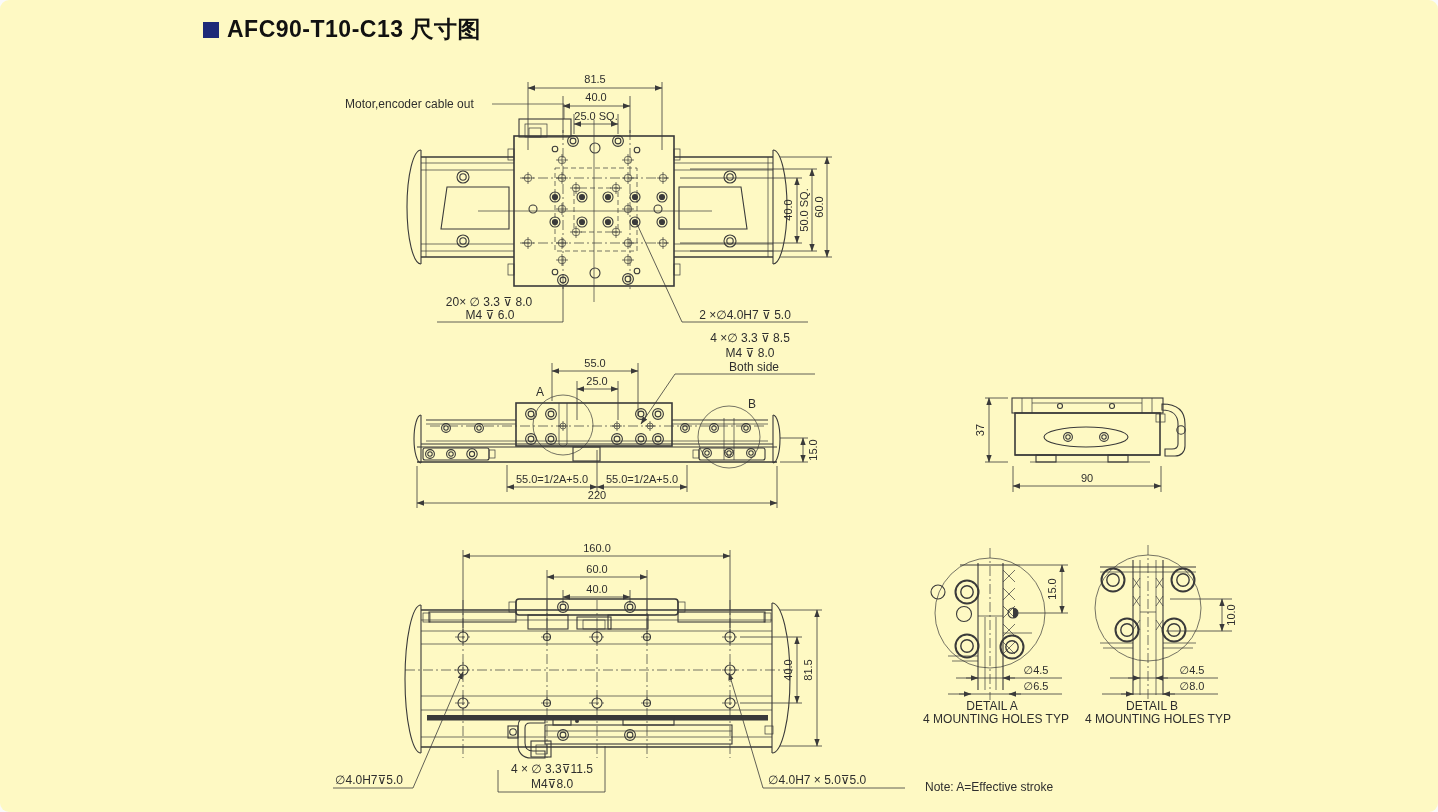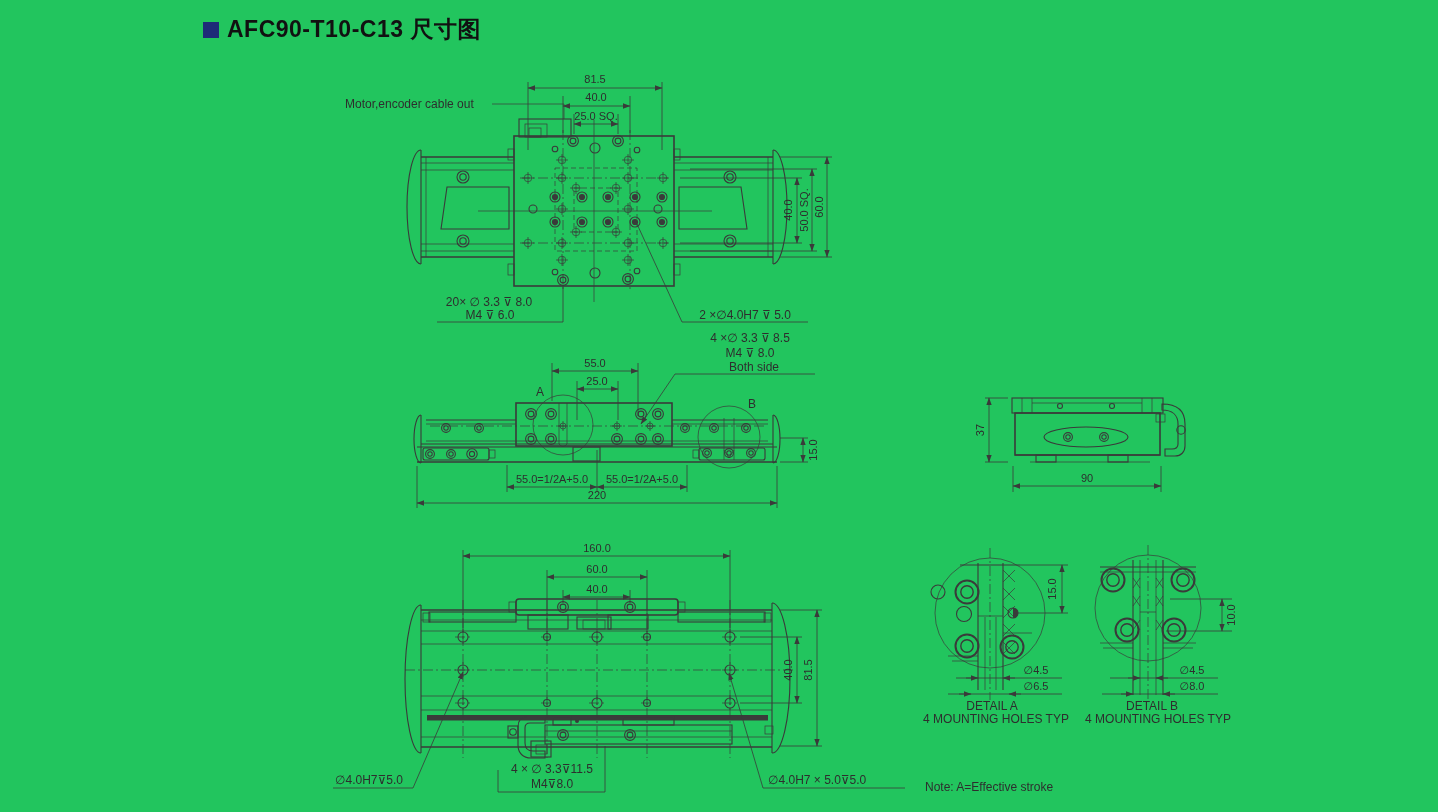--- a/index.html
+++ b/index.html
@@ -1,16 +1,16 @@
 <!DOCTYPE html>
 <html><head>
 <meta charset="utf-8">
 <style>
   html,body{margin:0;padding:0;background:#fafafa;width:1438px;height:812px;overflow:hidden;}
-  .page{position:relative;width:1438px;height:812px;background:#22c55e;font-family:"Liberation Sans",sans-serif;}
+  .page{position:relative;width:1438px;height:812px;background:#fef9c3;font-family:"Liberation Sans",sans-serif;border-radius:9px;}
   .titlebar{position:absolute;left:203px;top:14px;display:flex;align-items:center;gap:8px;}
   .titlesq{width:16px;height:16px;background:#1e2a78;}
   .titletext{font-size:23px;font-weight:bold;color:#111;letter-spacing:.5px;}
   svg{position:absolute;left:0;top:0;}
   .s  {stroke:#3a3a3a;stroke-width:1.1;fill:none;}
   .s2 {stroke:#3a3a3a;stroke-width:1.6;fill:none;}
   .st {stroke:#3a3a3a;stroke-width:.7;fill:none;}
   .dim{stroke:#3a3a3a;stroke-width:.8;fill:none;}
   .cl {stroke:#3a3a3a;stroke-width:.7;fill:none;stroke-dasharray:10 3 2 3;}
   .dsh{stroke:#3a3a3a;stroke-width:.7;fill:none;stroke-dasharray:5 3;}

